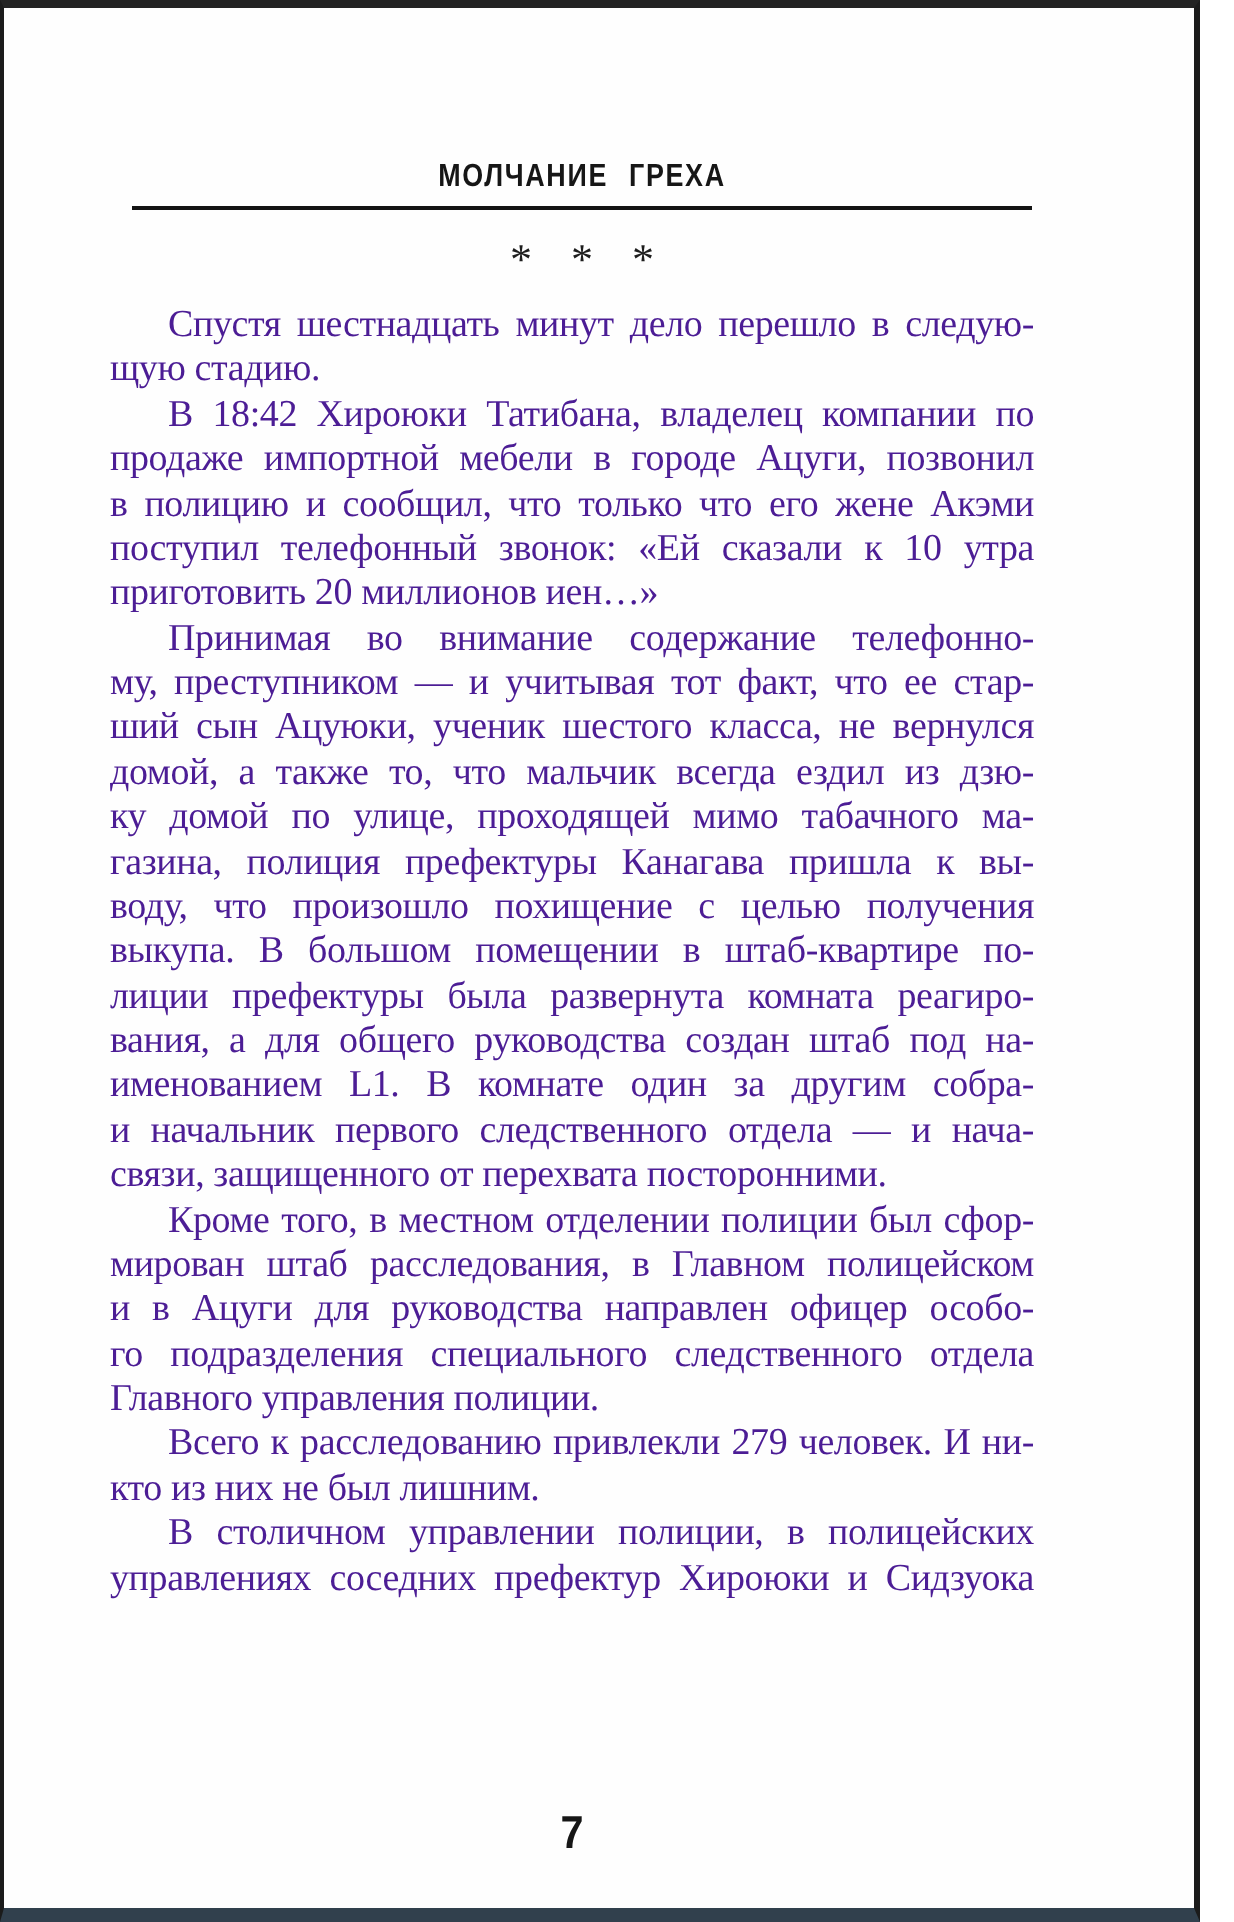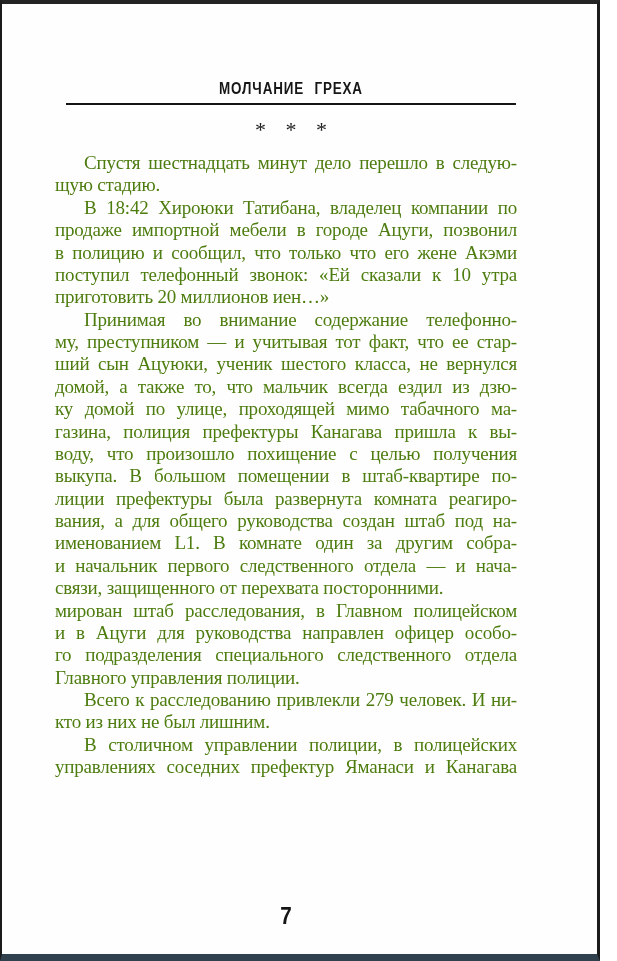--- a/index.html
+++ b/index.html
@@ -58,21 +58,21 @@
     color: #1e1e1e;
   }
   .body-text {
     position: absolute;
     top: 148px;
     left: 53px;
     width: 462px;
     font-size: 19px;
     line-height: 22.38px;
     letter-spacing: -0.2px;
-    color: #4d7c0f;
+    color: #4c1d95;
   }
   .line {
     text-align: justify;
     text-align-last: justify;
     white-space: normal;
   }
   .line.first { text-indent: 29px; }
   .line.last { text-align-last: left; }
   .page-number {
     position: absolute;
@@ -110,23 +110,24 @@
       <div class="line">домой, а также то, что мальчик всегда ездил из дзю-</div>
       <div class="line">ку домой по улице, проходящей мимо табачного ма-</div>
       <div class="line">газина, полиция префектуры Канагава пришла к вы-</div>
       <div class="line">воду, что произошло похищение с целью получения</div>
       <div class="line">выкупа. В большом помещении в штаб-квартире по-</div>
       <div class="line">лиции префектуры была развернута комната реагиро-</div>
       <div class="line">вания, а для общего руководства создан штаб под на-</div>
       <div class="line">именованием L1. В комнате один за другим собра-</div>
       <div class="line">и начальник первого следственного отдела — и нача-</div>
       <div class="line last">связи, защищенного от перехвата посторонними.</div>
+      <div class="line first">Кроме того, в местном отделении полиции был сфор-</div>
       <div class="line">мирован штаб расследования, в Главном полицейском</div>
       <div class="line">и в Ацуги для руководства направлен офицер особо-</div>
       <div class="line">го подразделения специального следственного отдела</div>
       <div class="line last">Главного управления полиции.</div>
       <div class="line first">Всего к расследованию привлекли 279 человек. И ни-</div>
       <div class="line last">кто из них не был лишним.</div>
       <div class="line first">В столичном управлении полиции, в полицейских</div>
-      <div class="line">управлениях соседних префектур Яманаси и Канагава</div>
+      <div class="line">управлениях соседних префектур Хироюки и Сидзуока</div>
     </div>
   <div class="page-number">7</div>
 </div>
 
 </body></html>

